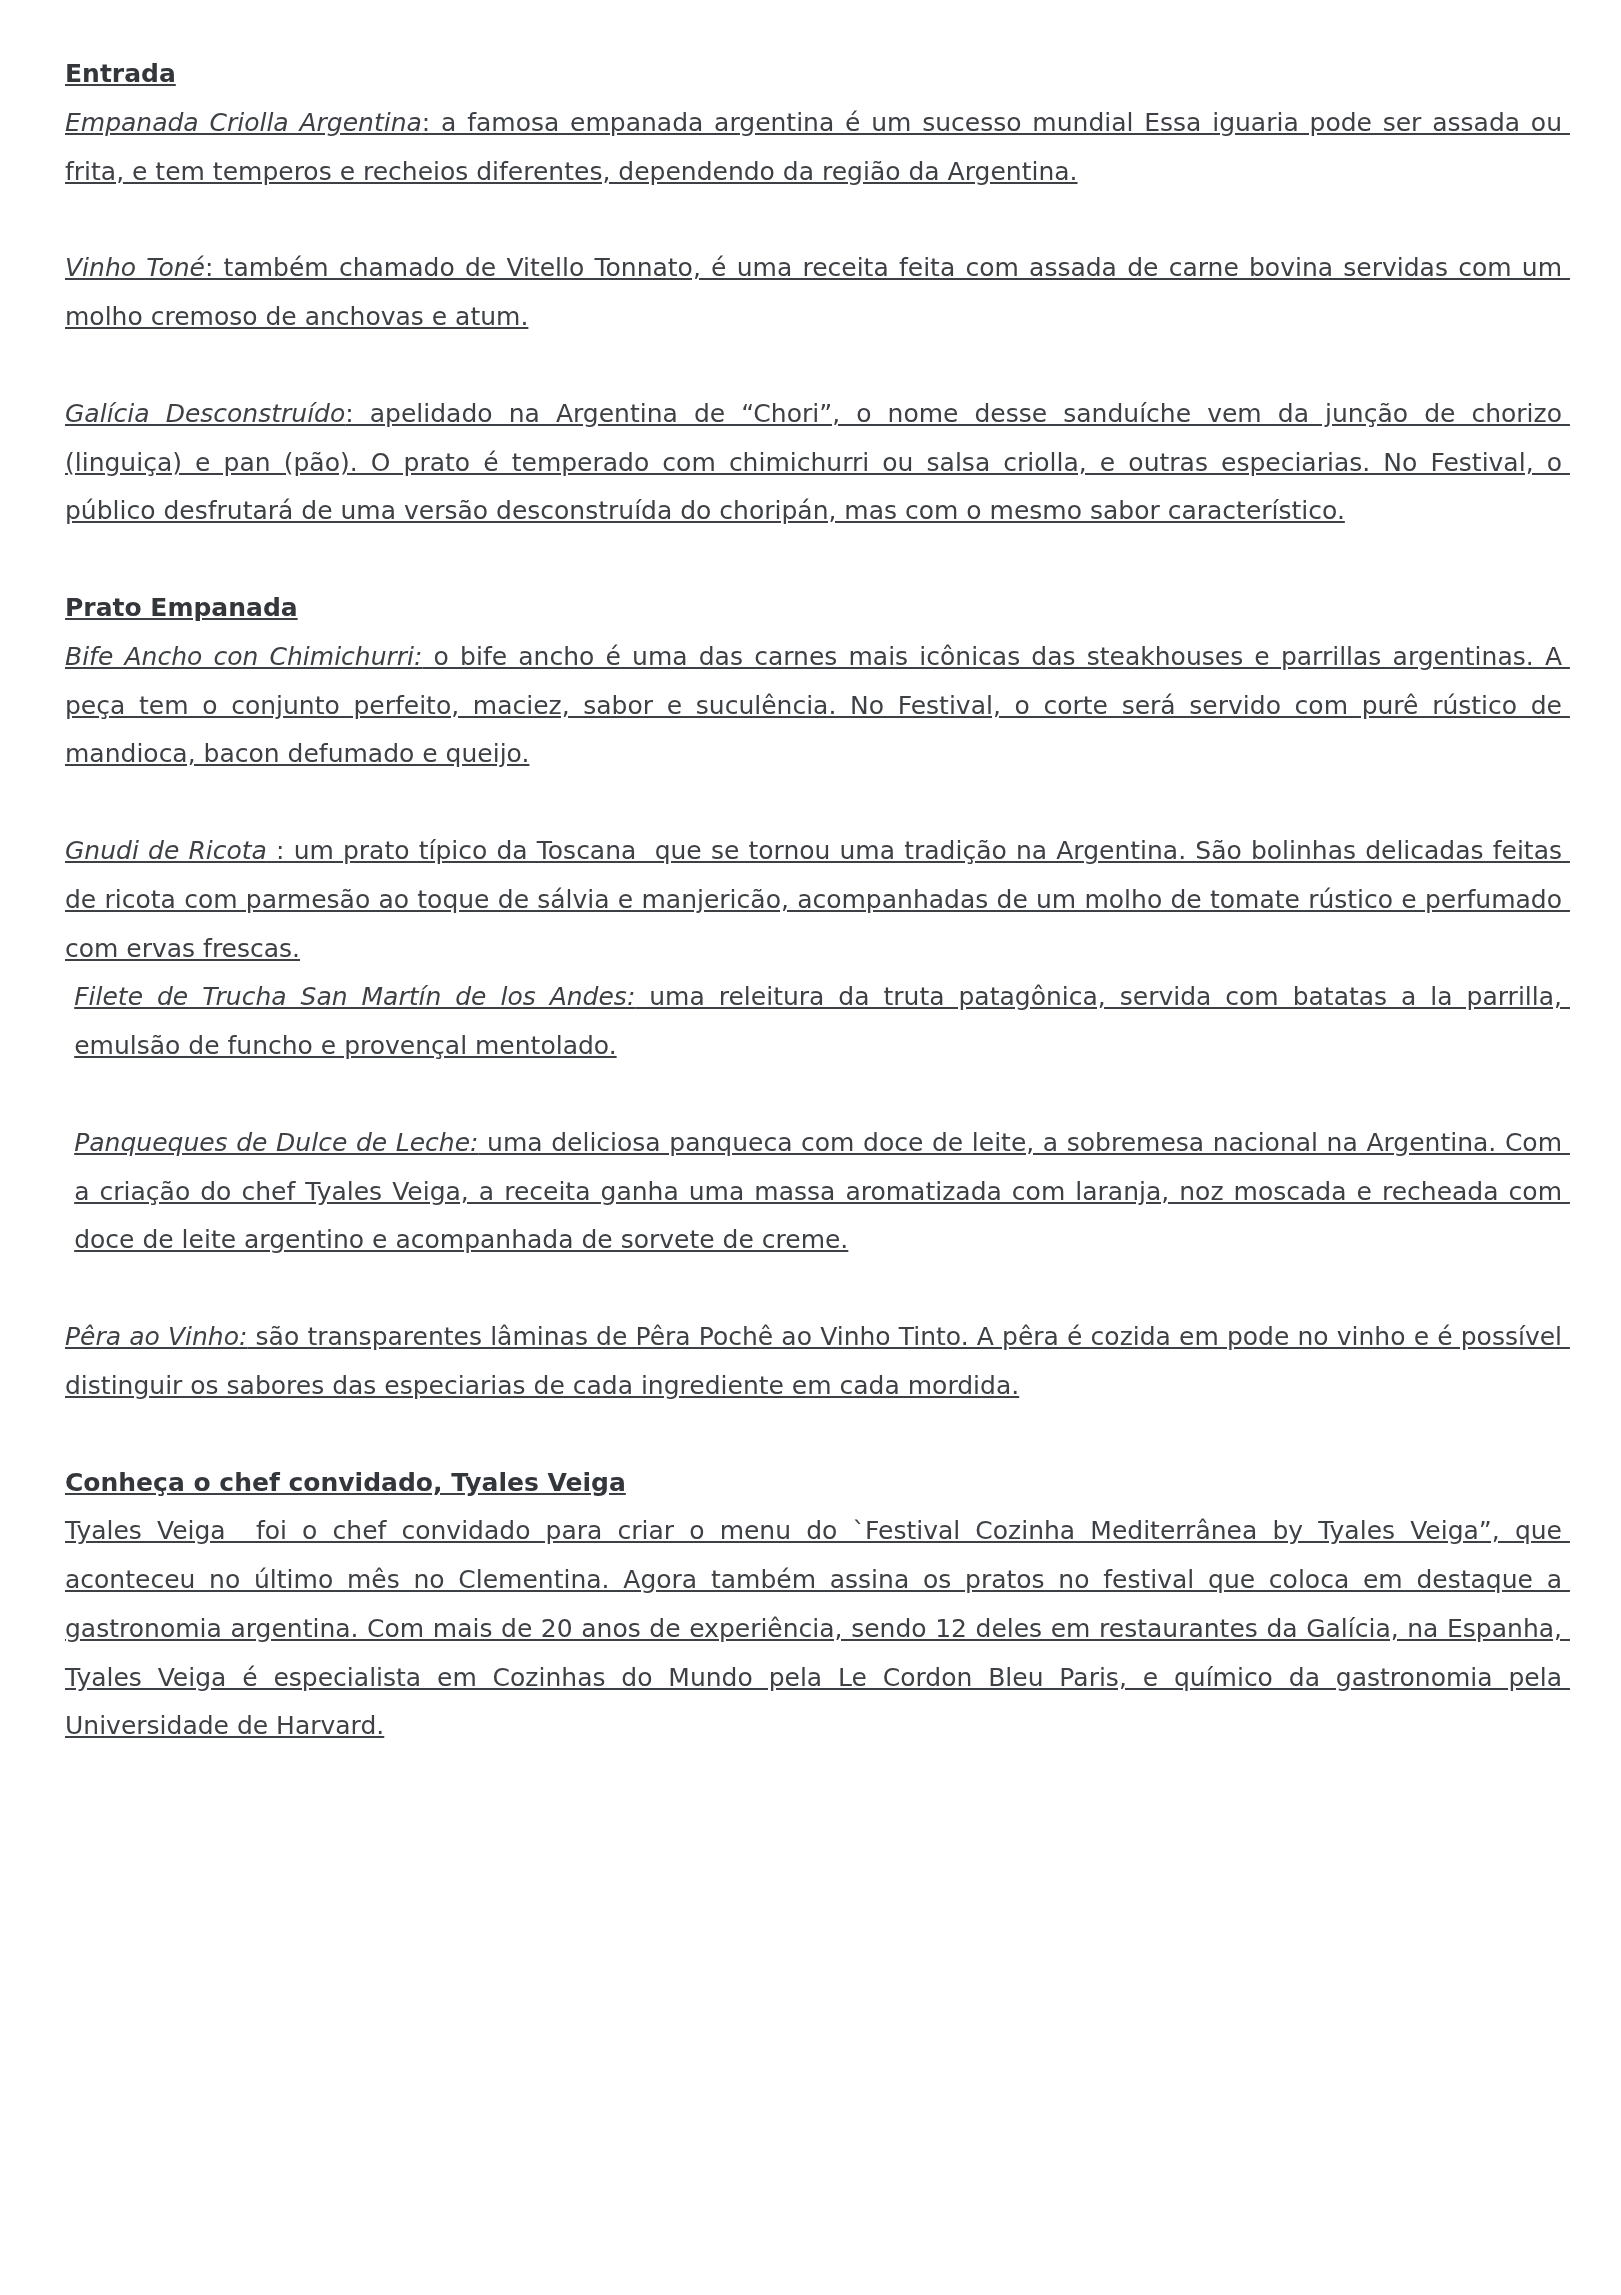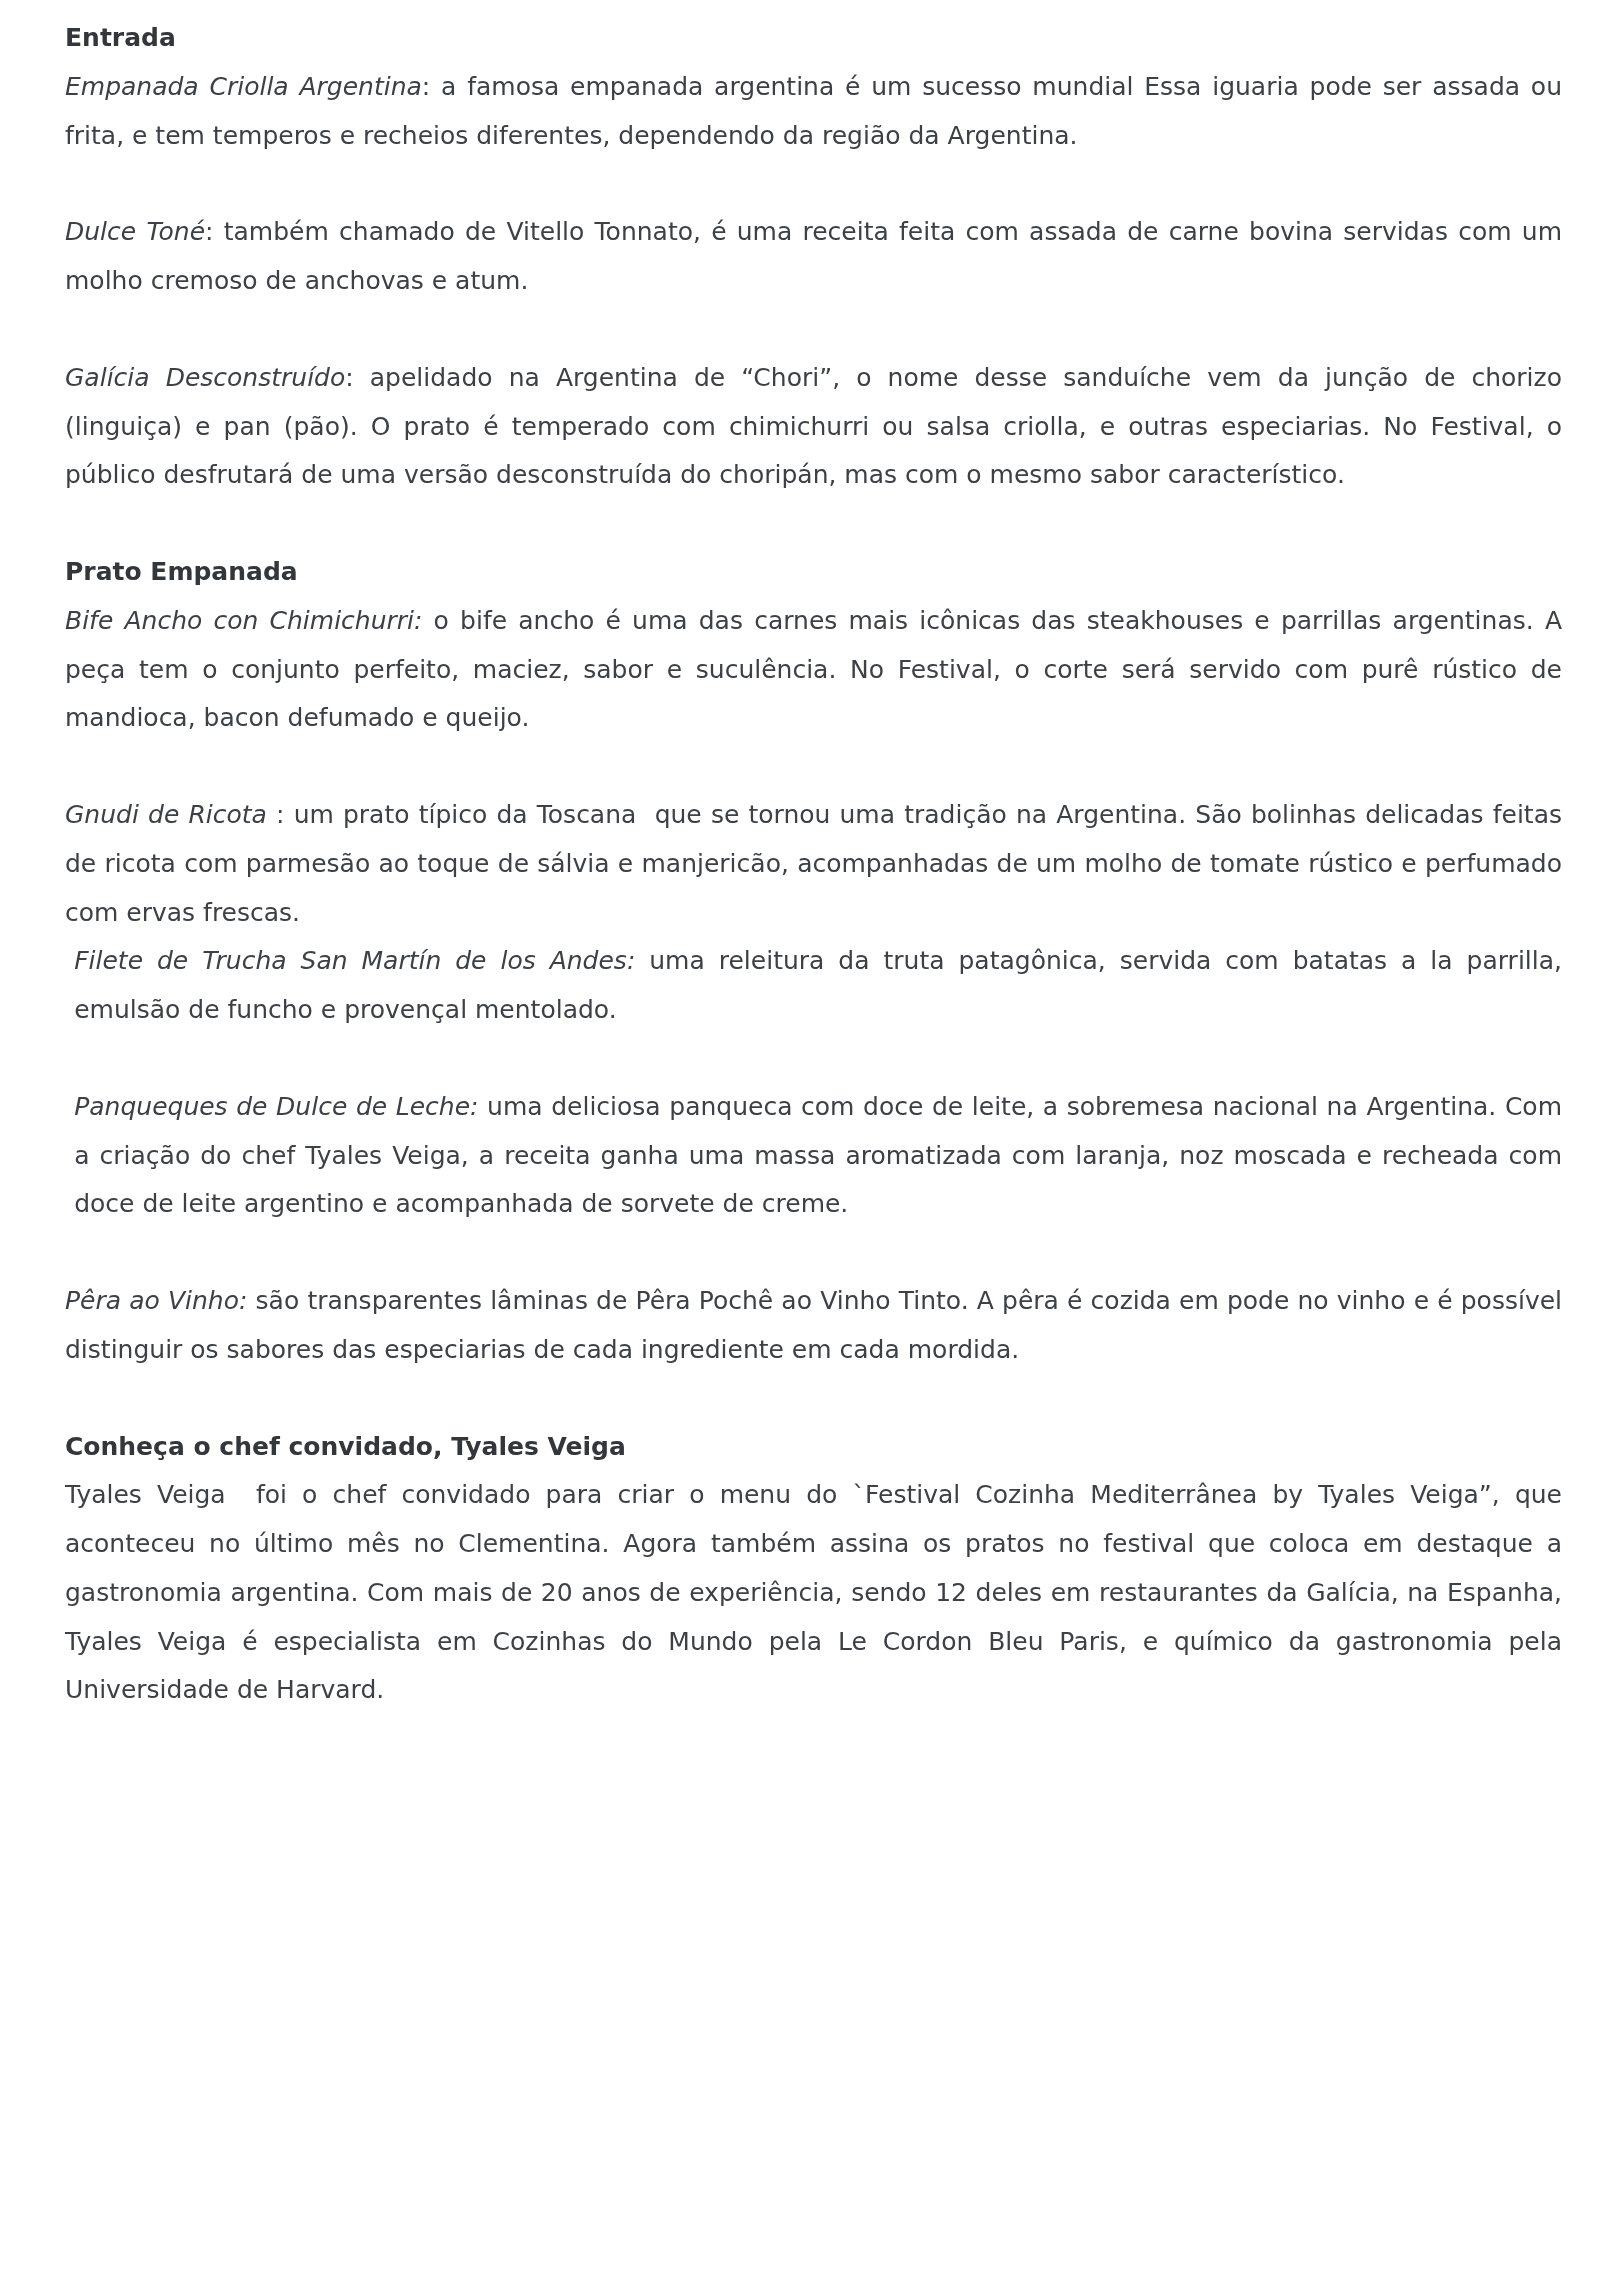--- a/index.html
+++ b/index.html
@@ -11,23 +11,24 @@
   body {
     width: 1622px;
     min-height: 2295px;
     font-family: "DejaVu Sans", "Liberation Sans", sans-serif;
     color: #3d4045;
     -webkit-font-smoothing: antialiased;
   }
   .doc {
     box-sizing: border-box;
     width: 100%;
-    padding: 14px 50px 52px 65px;
+    padding: 50px 50px 52px 65px;
     font-size: 25px;
     line-height: 1.95;
+    text-decoration: underline;
   }
   .doc p {
     margin: 0 10px 48px 0;
     text-align: justify;
     white-space: pre-wrap;
   }
   .doc p.no-gap {
     margin-bottom: 0;
   }
   .doc p.last {
@@ -49,21 +50,21 @@
   }
 </style>
 </head>
 <body>
 
 <div class="doc">
 
   <section>
     <h2>Entrada</h2>
     <p><em class="dish-name">Empanada Criolla Argentina</em><span>: a famosa empanada argentina é um sucesso mundial Essa iguaria pode ser assada ou frita, e tem temperos e recheios diferentes, dependendo da região da Argentina.</span></p>
-    <p><em class="dish-name">Dulce Toné</em><span>: também chamado de Vitello Tonnato, é uma receita feita com assada de carne bovina servidas com um molho cremoso de anchovas e atum.</span></p>
+    <p><em class="dish-name">Vinho Toné</em><span>: também chamado de Vitello Tonnato, é uma receita feita com assada de carne bovina servidas com um molho cremoso de anchovas e atum.</span></p>
     <p><em class="dish-name">Galícia Desconstruído</em><span>: apelidado na Argentina de “Chori”, o nome desse sanduíche vem da junção de chorizo (linguiça) e pan (pão). O prato é temperado com chimichurri ou salsa criolla, e outras especiarias. No Festival, o público desfrutará de uma versão desconstruída do choripán, mas com o mesmo sabor característico.</span></p>
   </section>
 
   <section>
     <h2>Prato Empanada</h2>
     <p><em class="dish-name">Bife Ancho con Chimichurri:</em><span> o bife ancho é uma das carnes mais icônicas das steakhouses e parrillas argentinas. A peça tem o conjunto perfeito, maciez, sabor e suculência. No Festival, o corte será servido com purê rústico de mandioca, bacon defumado e queijo.</span></p>
     <p class="no-gap"><em class="dish-name">Gnudi de Ricota</em><span> : um prato típico da Toscana  que se tornou uma tradição na Argentina. São bolinhas delicadas feitas de ricota com parmesão ao toque de sálvia e manjericão, acompanhadas de um molho de tomate rústico e perfumado com ervas frescas.</span></p>
     <p class="indent"><em class="dish-name">Filete de Trucha San Martín de los Andes:</em><span> uma releitura da truta patagônica, servida com batatas a la parrilla, emulsão de funcho e provençal mentolado.</span></p>
   </section>
 

